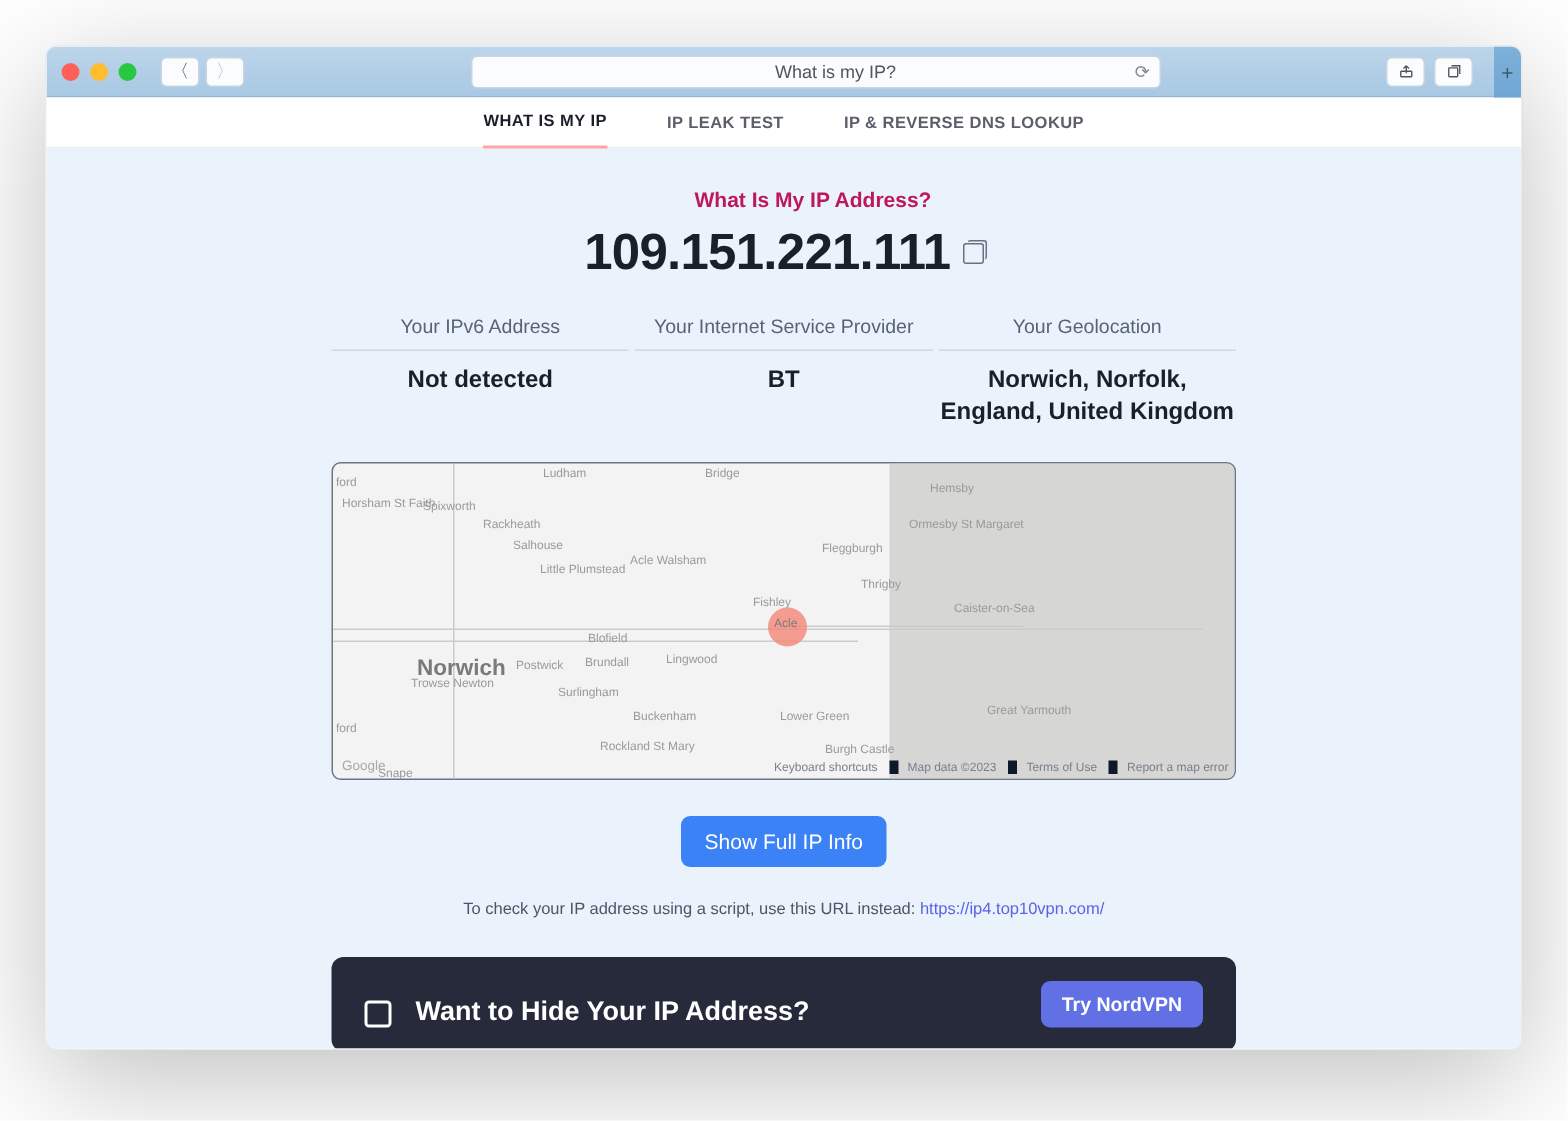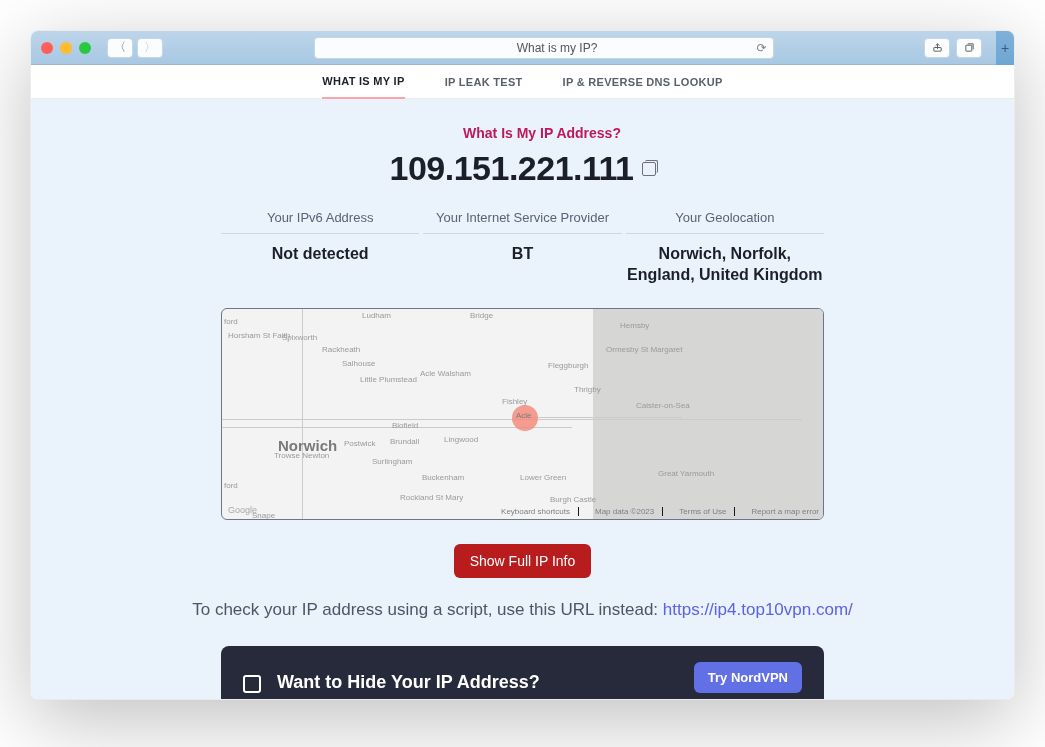--- a/index.html
+++ b/index.html
@@ -171,38 +171,38 @@
   }
   .town{ position:absolute; font-size:8px; color:#9a9a9a; white-space:nowrap; }
   .roadH{ position:absolute; height:1px; background:#cbcbcb; }
   .roadV{ position:absolute; width:1px; background:#cbcbcb; }
   .google{ position:absolute; left:6px; bottom:4px; font-size:9px; color:#a8a8a8; }
   .mapfoot{
     position:absolute; right:4px; bottom:3px;
     display:flex; gap:8px;
     font-size:8px; color:#7a7f88;
   }
-  .mapfoot span{ border-left:1px solid #0f172a; padding-left:16px; }
+  .mapfoot span{ border-left:6px solid #0f172a; padding-left:6px; }
   .mapfoot span:first-child{ border:none; padding-left:0; }
 
   .ctabtn{
     display:block;
     margin: 24px auto 0 auto;
-    background:#b91c1c;
+    background:#3b82f6;
     color:#fff;
     border:none;
     border-radius:6px;
     padding:9px 16px;
     font-size:14px;
     font-weight:500;
     cursor:pointer;
   }
   .subtext{
     text-align:center;
-    font-size:17px;
+    font-size:11px;
     color:#4d5668;
     margin-top:22px;
   }
   .subtext a{ color:#5b63e6; text-decoration:none; }
 
   .promo{
     margin: 26px 190px 0 190px;
     background:#262a3a;
     border-radius:8px;
     padding:16px 22px;

